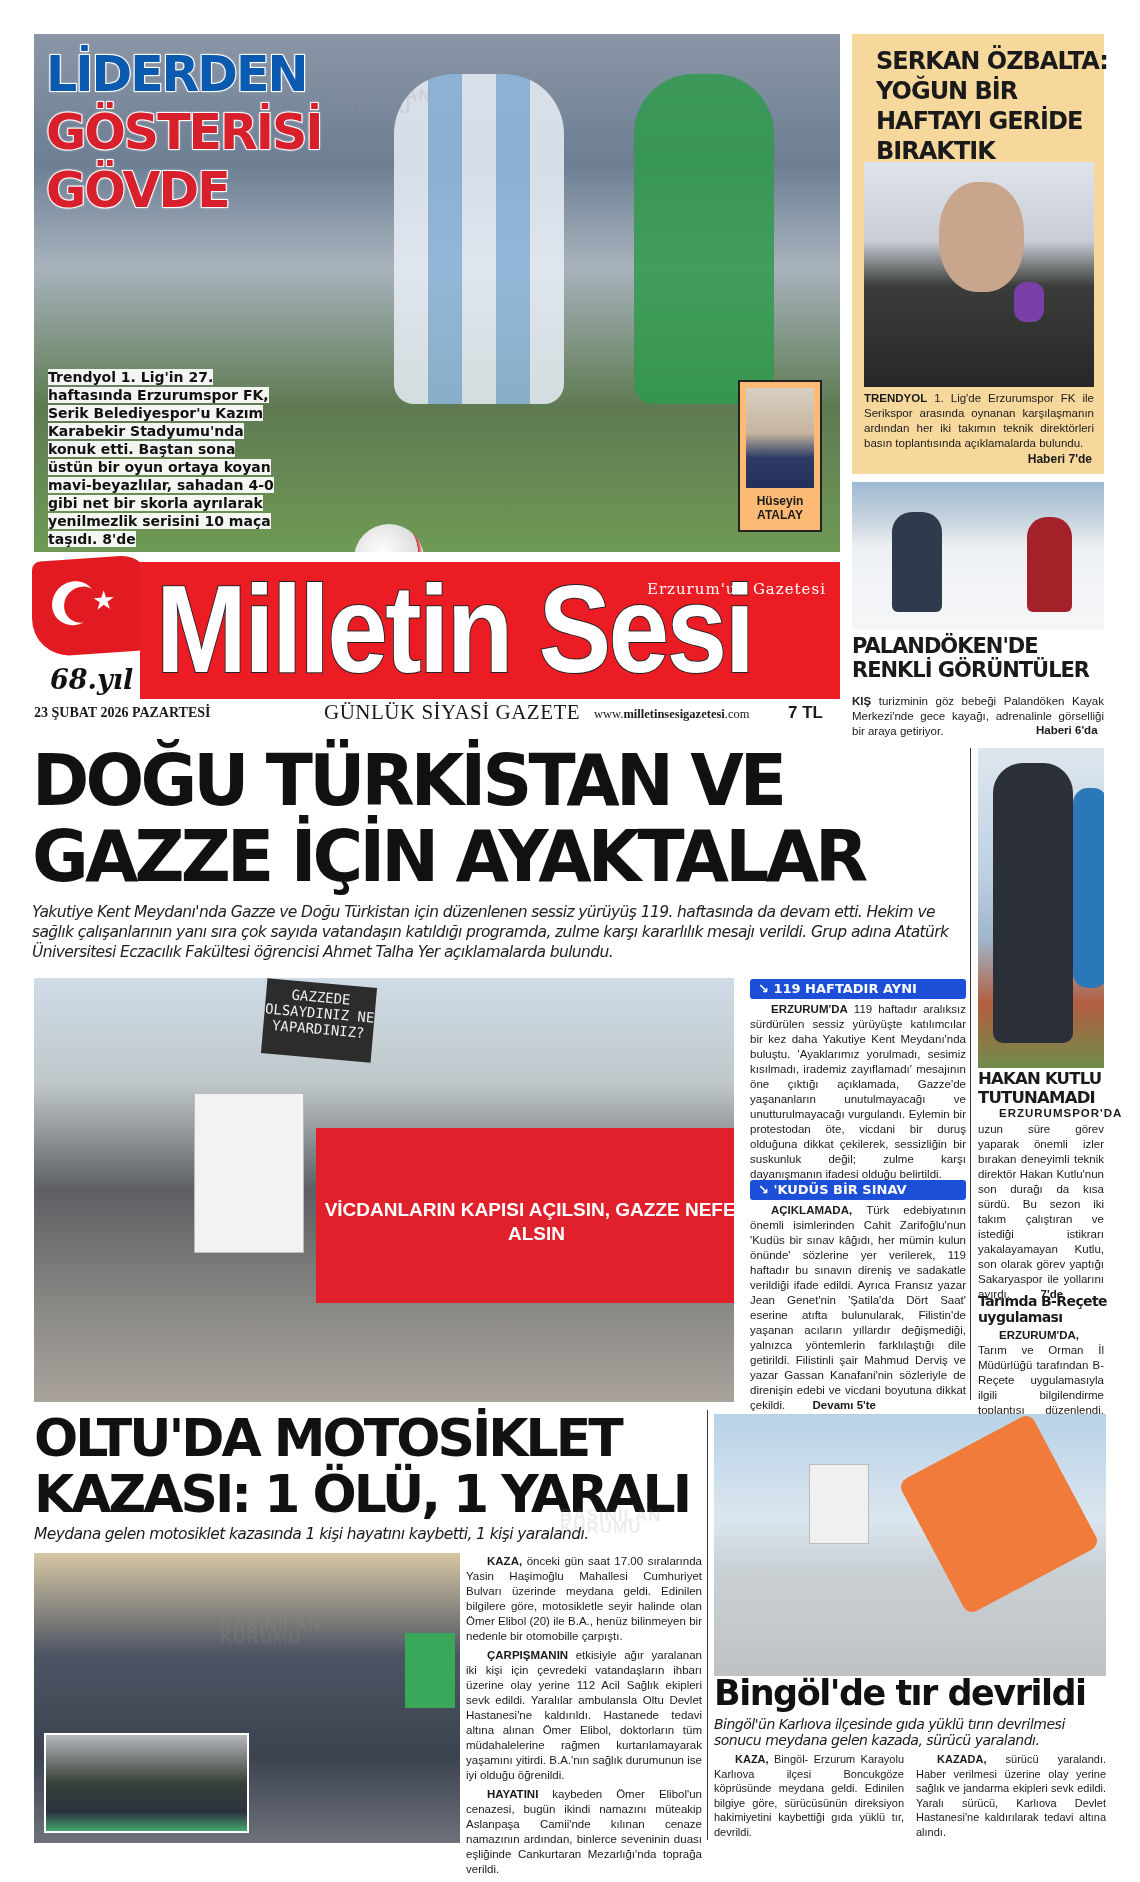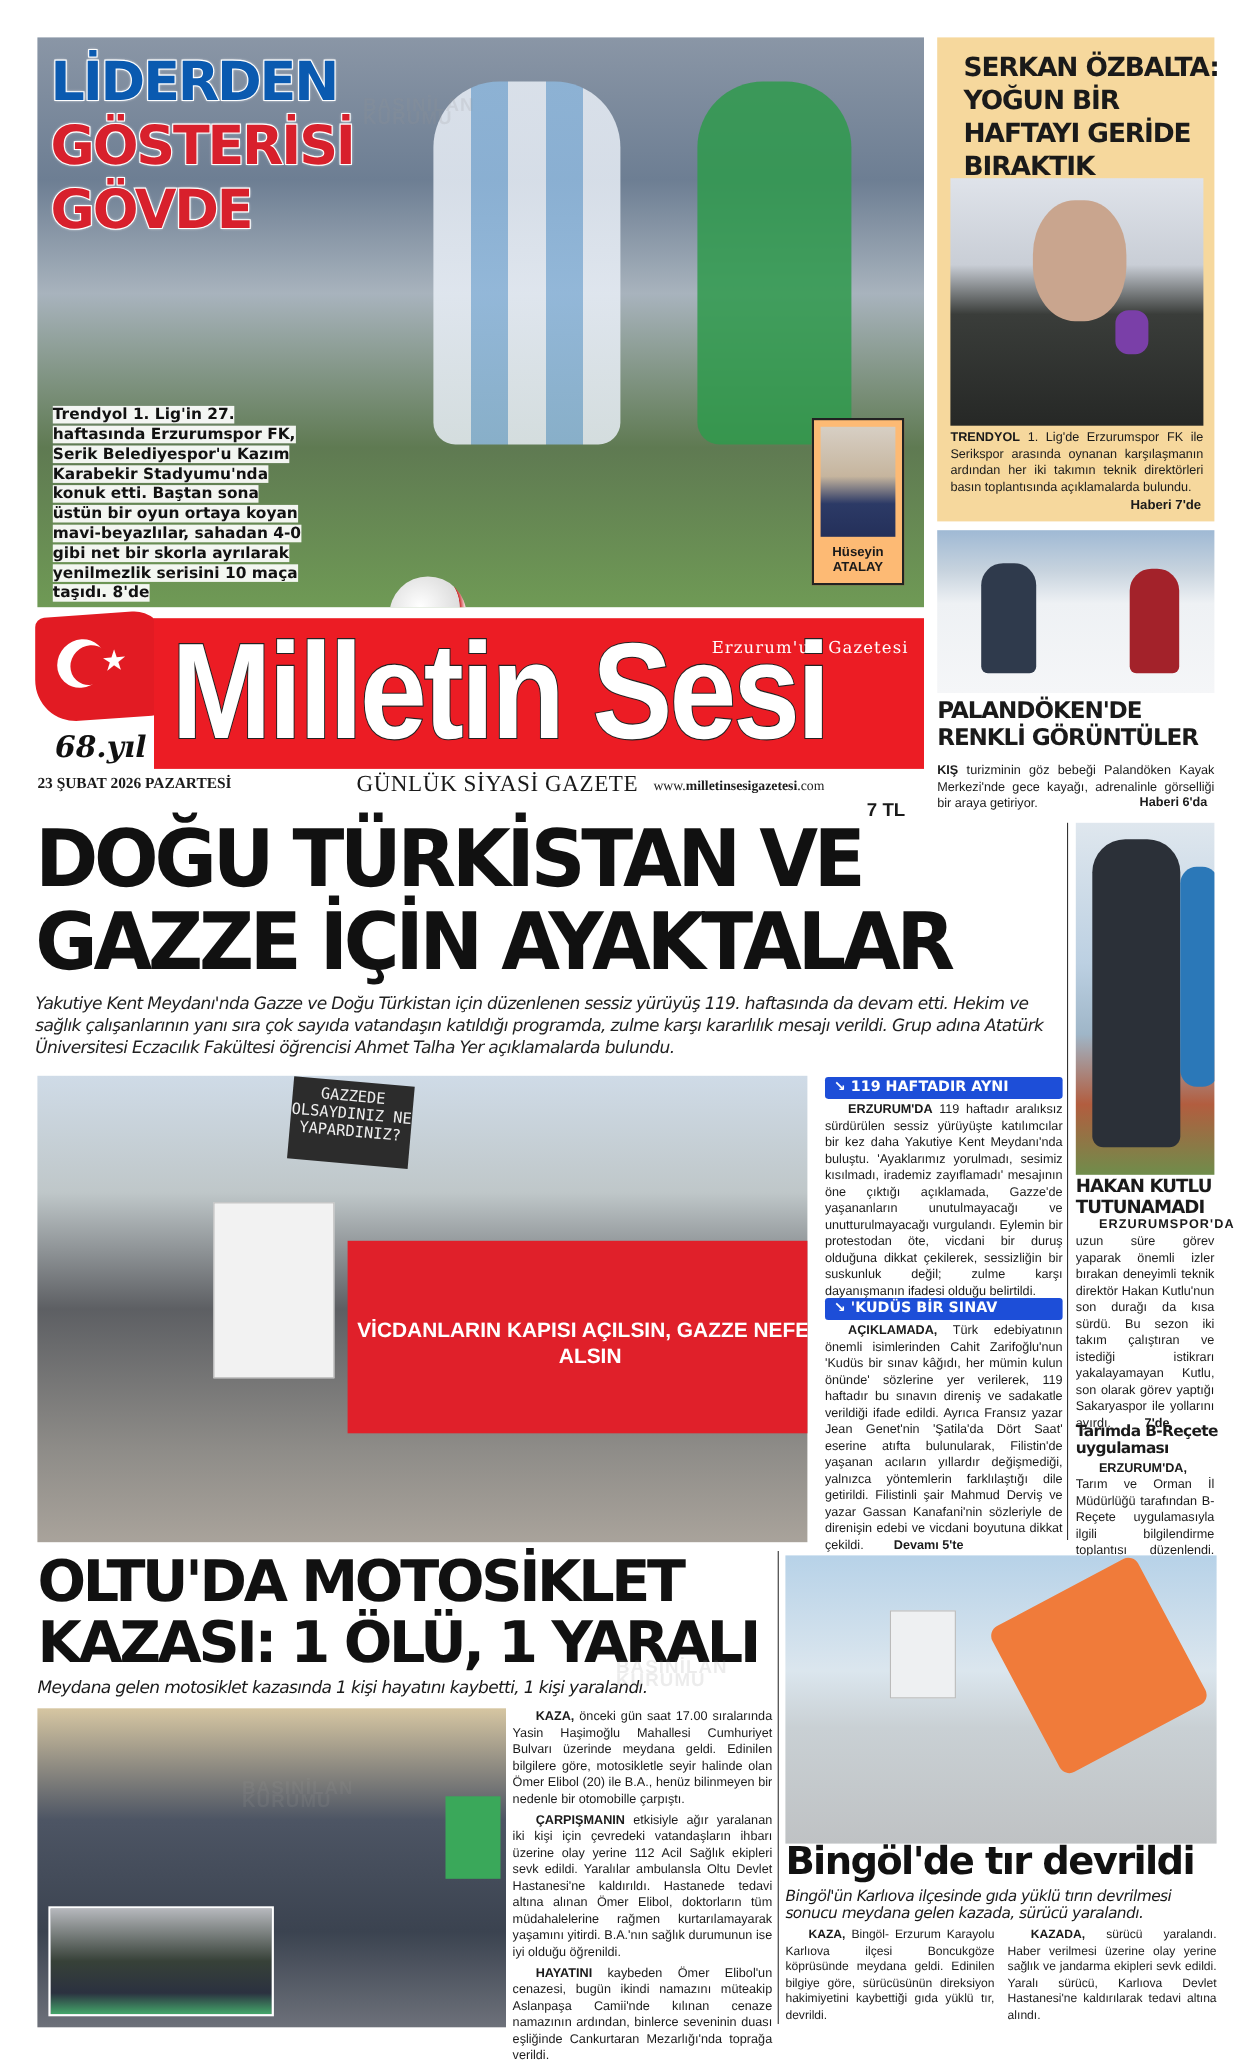--- a/index.html
+++ b/index.html
@@ -59,21 +59,21 @@
   .flag .crescent-in { position:absolute; left:32px; top:28px; width:36px; height:36px; border-radius:50%; background:#e21b23; }
   .flag .star { position:absolute; left:60px; top:28px; color:#fff; font-size:26px; line-height:30px; }
   .yil { position:absolute; left:50px; top:664px; font-family:"DejaVu Serif", serif; font-style:italic; font-weight:bold; font-size:27px; color:#111; }
   .mast { position:absolute; left:140px; top:562px; width:700px; height:137px; background:#ec1c24; }
   .mast .title { position:absolute; left:16px; top:-8px; font-family:"Liberation Sans", sans-serif; font-weight:bold; font-size:124px; line-height:150px; color:#fff; letter-spacing:-3px; transform: scaleX(0.88); transform-origin:left; -webkit-text-stroke: 2px #222; paint-order: stroke fill; }
   .mast .slogan { position:absolute; right:14px; top:18px; font-family:"DejaVu Serif", serif; font-size:15px; color:#fff; letter-spacing:1px; }
   .dateline { position:absolute; left:34px; top:705px; font-family:"Liberation Serif", serif; font-weight:bold; font-size:14px; }
   .daily { position:absolute; left:324px; top:700px; font-family:"Liberation Serif", serif; font-size:21px; letter-spacing:.5px; }
   .site { position:absolute; left:594px; top:707px; font-family:"Liberation Serif", serif; font-size:12.5px; }
   .site b { font-weight:bold; }
-  .price { position:absolute; left:788px; top:703px; font-weight:bold; font-size:17px;margin-top:24px; }
+  .price { position:absolute; left:788px; top:703px; font-weight:bold; font-size:17px; }
 
   
   .pal .photo { left:852px; top:482px; width:252px; height:148px; }
   .pal h2 { position:absolute; left:852px; top:634px; width:260px; font-family:"DejaVu Sans", sans-serif; font-size:21px; line-height:24px; font-weight:bold; letter-spacing:-1px; }
   .pal p { position:absolute; left:852px; top:694px; width:252px; font-size:11.5px; line-height:15px; text-align:justify; }
   .pal .ref { position:absolute; left:1036px; top:724px; font-weight:bold; font-size:11.5px; }
 
   
   .main-head { position:absolute; left:32px; top:742px; width:930px; font-family:"DejaVu Sans", sans-serif; font-weight:bold; font-size:72px; line-height:76px; letter-spacing:-4px; color:#111; transform: scaleX(0.96); transform-origin:left; }
   .main-deck { position:absolute; left:32px; top:902px; width:940px; font-family:"DejaVu Sans", sans-serif; font-style:italic; font-size:15.5px; line-height:20px; letter-spacing:-.6px; color:#222; }

